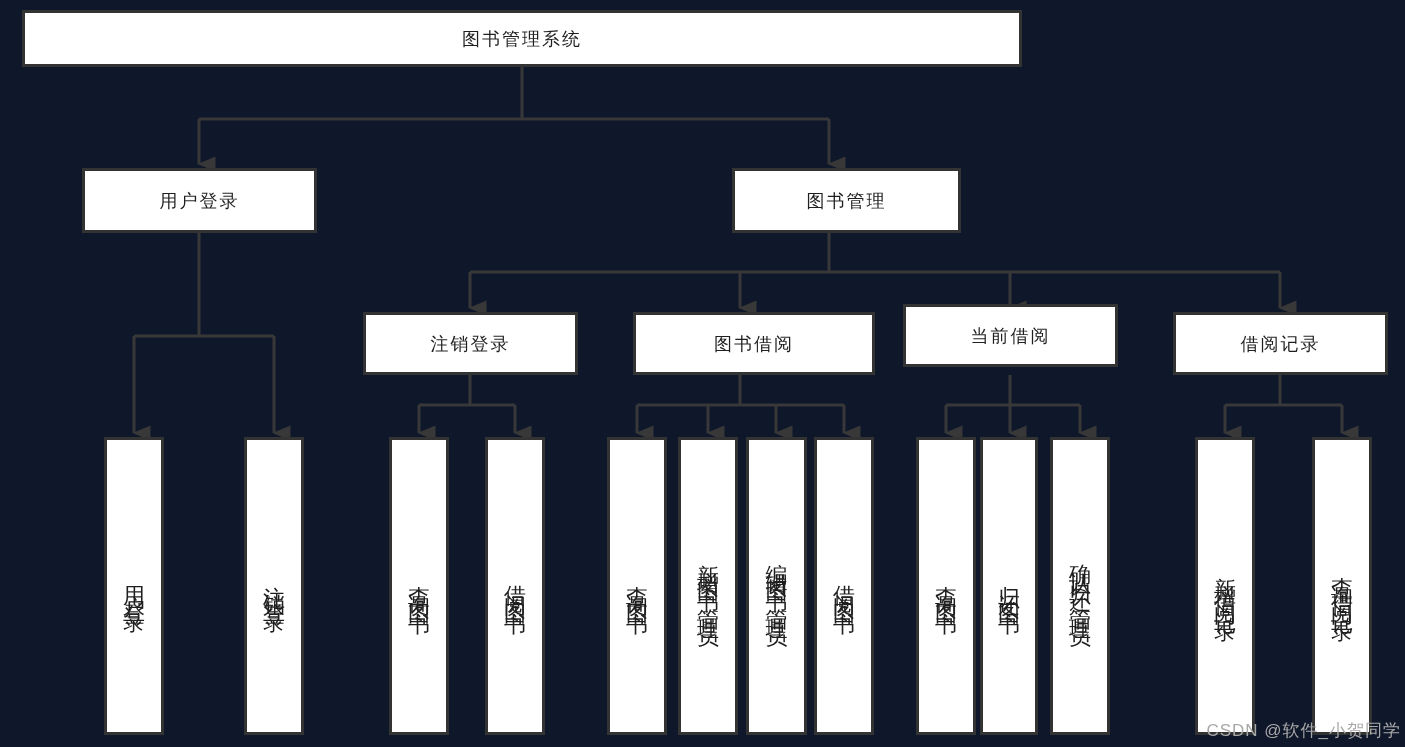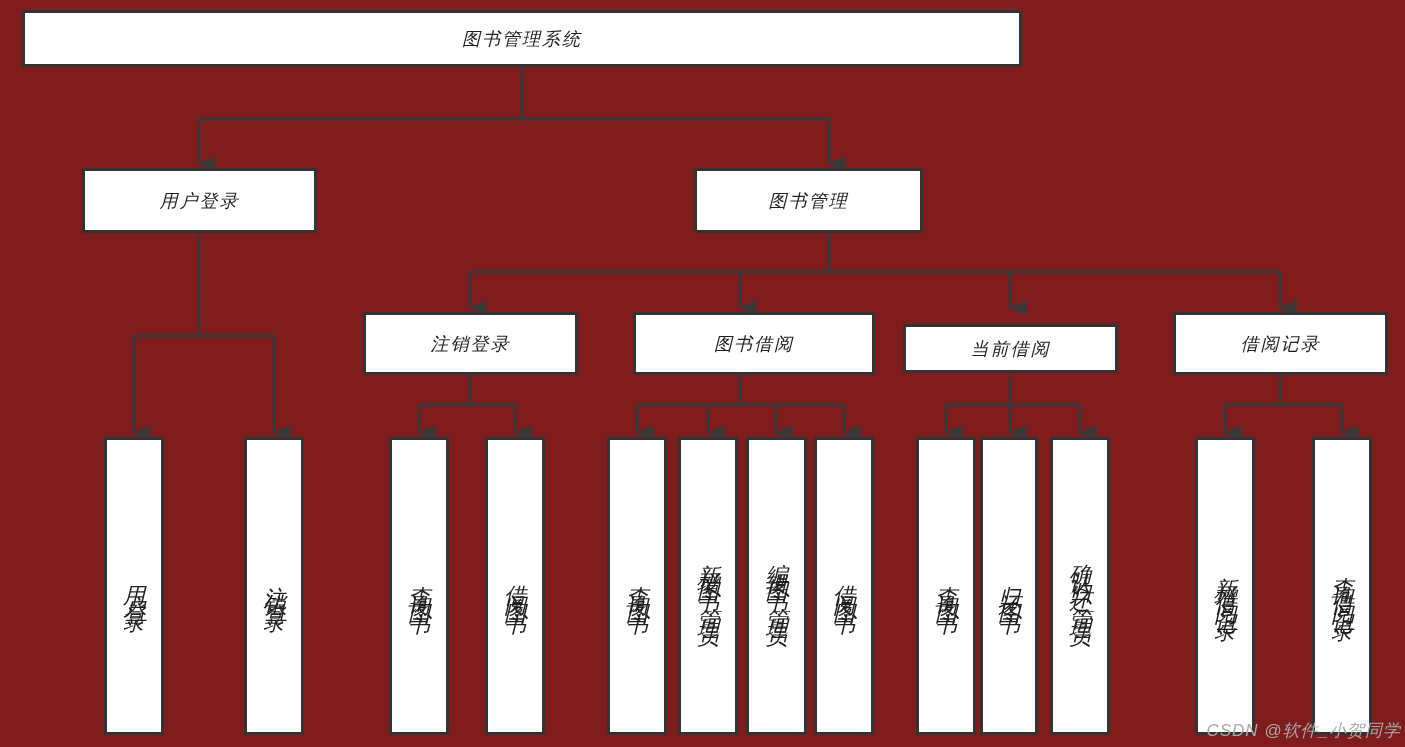--- a/index.html
+++ b/index.html
@@ -1,18 +1,18 @@
 <!DOCTYPE html>
 <html><head>
 <meta charset="utf-8">
 <style>
   html,body{margin:0;padding:0;background:#fff;}
   #canvas{
-    position:relative;width:1405px;height:747px;background:#7f1d1d;overflow:hidden;
-    font-family:"Liberation Sans","DejaVu Sans",sans-serif;color:#1f1f1f;font-style:italic;
+    position:relative;width:1405px;height:747px;background:#0f172a;overflow:hidden;
+    font-family:"Liberation Sans","DejaVu Sans",sans-serif;color:#1f1f1f;
   }
   .hbox{
     position:absolute;box-sizing:border-box;border:3px solid #333333;background:#ffffff;
     display:flex;align-items:center;justify-content:center;
     font-size:18px;letter-spacing:2px;z-index:2;
   }
   .vbox{
     position:absolute;box-sizing:border-box;border:3px solid #333333;background:#ffffff;
     top:437px;height:298px;display:flex;align-items:center;justify-content:center;z-index:2;
   }
@@ -78,25 +78,25 @@
       <path d="M1010 405 V433" marker-end="url(#arw)"></path>
       <path d="M1080 405 V433" marker-end="url(#arw)"></path>
       <path d="M1225 405 V433" marker-end="url(#arw)"></path>
       <path d="M1342 405 V433" marker-end="url(#arw)"></path>
     </g>
   </svg>
 
   <div class="hbox" style="left:22px;top:10px;width:1000px;height:57px;">图书管理系统</div>
 
   <div class="hbox" style="left:82px;top:168px;width:235px;height:65px;">用户登录</div>
-  <div class="hbox" style="left:694px;top:168px;width:229px;height:65px;">图书管理</div>
+  <div class="hbox" style="left:732px;top:168px;width:229px;height:65px;">图书管理</div>
 
   <div class="hbox" style="left:363px;top:312px;width:215px;height:63px;">注销登录</div>
   <div class="hbox" style="left:633px;top:312px;width:242px;height:63px;">图书借阅</div>
-  <div class="hbox" style="left:903px;top:324px;width:215px;height:49px;">当前借阅</div>
+  <div class="hbox" style="left:903px;top:304px;width:215px;height:63px;">当前借阅</div>
   <div class="hbox" style="left:1173px;top:312px;width:215px;height:63px;">借阅记录</div>
 
   <div class="vbox" style="left:104px;width:60px;">
     <span class="vtext">用户登录</span>
   </div>
   <div class="vbox" style="left:244px;width:60px;">
     <span class="vtext">注销登录</span>
   </div>
 
   <div class="vbox" style="left:389px;width:60px;">

